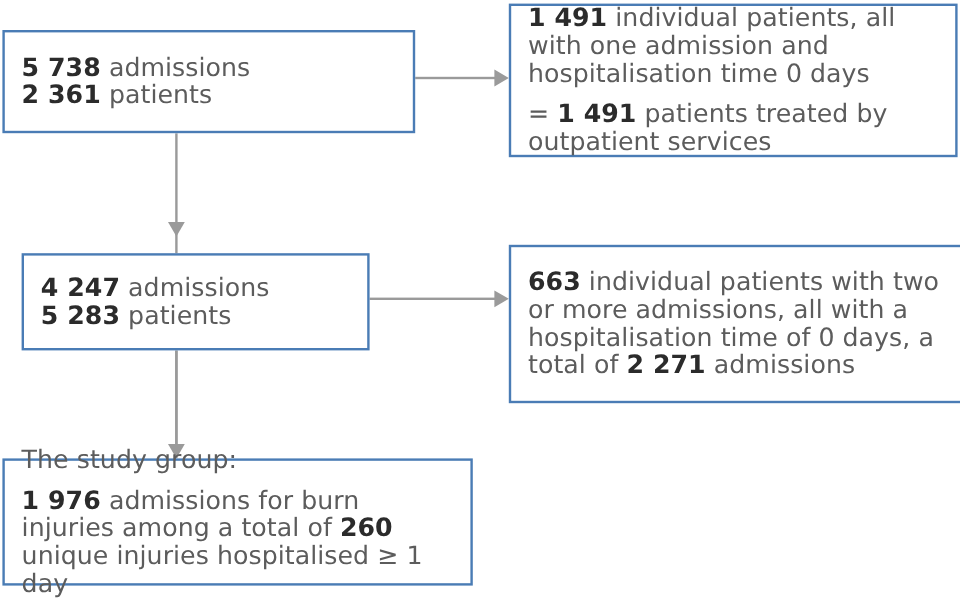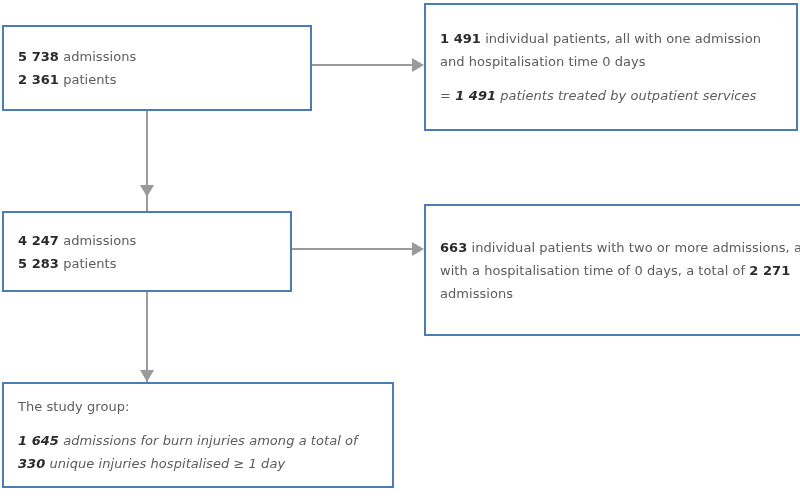--- a/index.html
+++ b/index.html
@@ -24,45 +24,44 @@
     position: absolute;
     box-sizing: border-box;
     border: 2px solid #4a7cb5;
     background: #ffffff;
     display: flex;
     flex-direction: column;
     justify-content: center;
     padding: 0 14px;
   }
   .line {
-    font-size: 13px;
+    font-size: 21px;
     line-height: 23px;
     color: #5c5c5c;
     white-space: nowrap;
     letter-spacing: 0.05px;
   }
   .line.wrap {
     white-space: normal;
   }
   .para {
     margin: 0;
   }
   .para + .para {
     margin-top: 11px;
-    font-style: italic;
   }
   .num {
     color: #2b2b2b;
     font-weight: 600;
   }
 
   
-  #box-admissions-1 { left: 2px;   top: 25px;  width: 310px; height: 86px; }
+  #box-admissions-1 { left: 2px;   top: 25px;  width: 344px; height: 86px; }
   #box-outpatient-1 { left: 424px; top: 3px;   width: 374px; height: 128px; }
-  #box-admissions-2 { left: 2px;   top: 211px; width: 290px; height: 81px; }
+  #box-admissions-2 { left: 18px;   top: 211px; width: 290px; height: 81px; }
   #box-outpatient-2 { left: 424px; top: 204px; width: 402px; height: 132px; }
   #box-study-group  { left: 2px;   top: 382px; width: 392px; height: 106px; }
 
   
   .conn {
     position: absolute;
     background: #9a9a9a;
   }
   .conn-v { width: 1.6px; }
   .conn-h { height: 1.6px; }
@@ -123,16 +122,16 @@
     <div class="line"><span class="num">4 247</span><span> admissions</span></div>
     <div class="line"><span class="num">5 283</span><span> patients</span></div>
   </div>
 
   <div class="box" id="box-outpatient-2">
     <p class="line wrap para"><span class="num">663</span><span> individual patients with two or more admissions, all with a hospitalisation time of 0 days, a total of </span><span class="num">2 271</span><span> admissions</span></p>
   </div>
 
   <div class="box" id="box-study-group">
     <p class="line wrap para">The study group:</p>
-    <p class="line wrap para"><span class="num">1 645</span><span> admissions for burn injuries among a total of </span><span class="num">330</span><span> unique injuries hospitalised </span><span>≥ 1 day</span></p>
+    <p class="line wrap para"><span class="num">1 976</span><span> admissions for burn injuries among a total of </span><span class="num">260</span><span> unique injuries hospitalised </span><span>≥ 1 day</span></p>
   </div>
 
 </div>
 
 </body></html>

